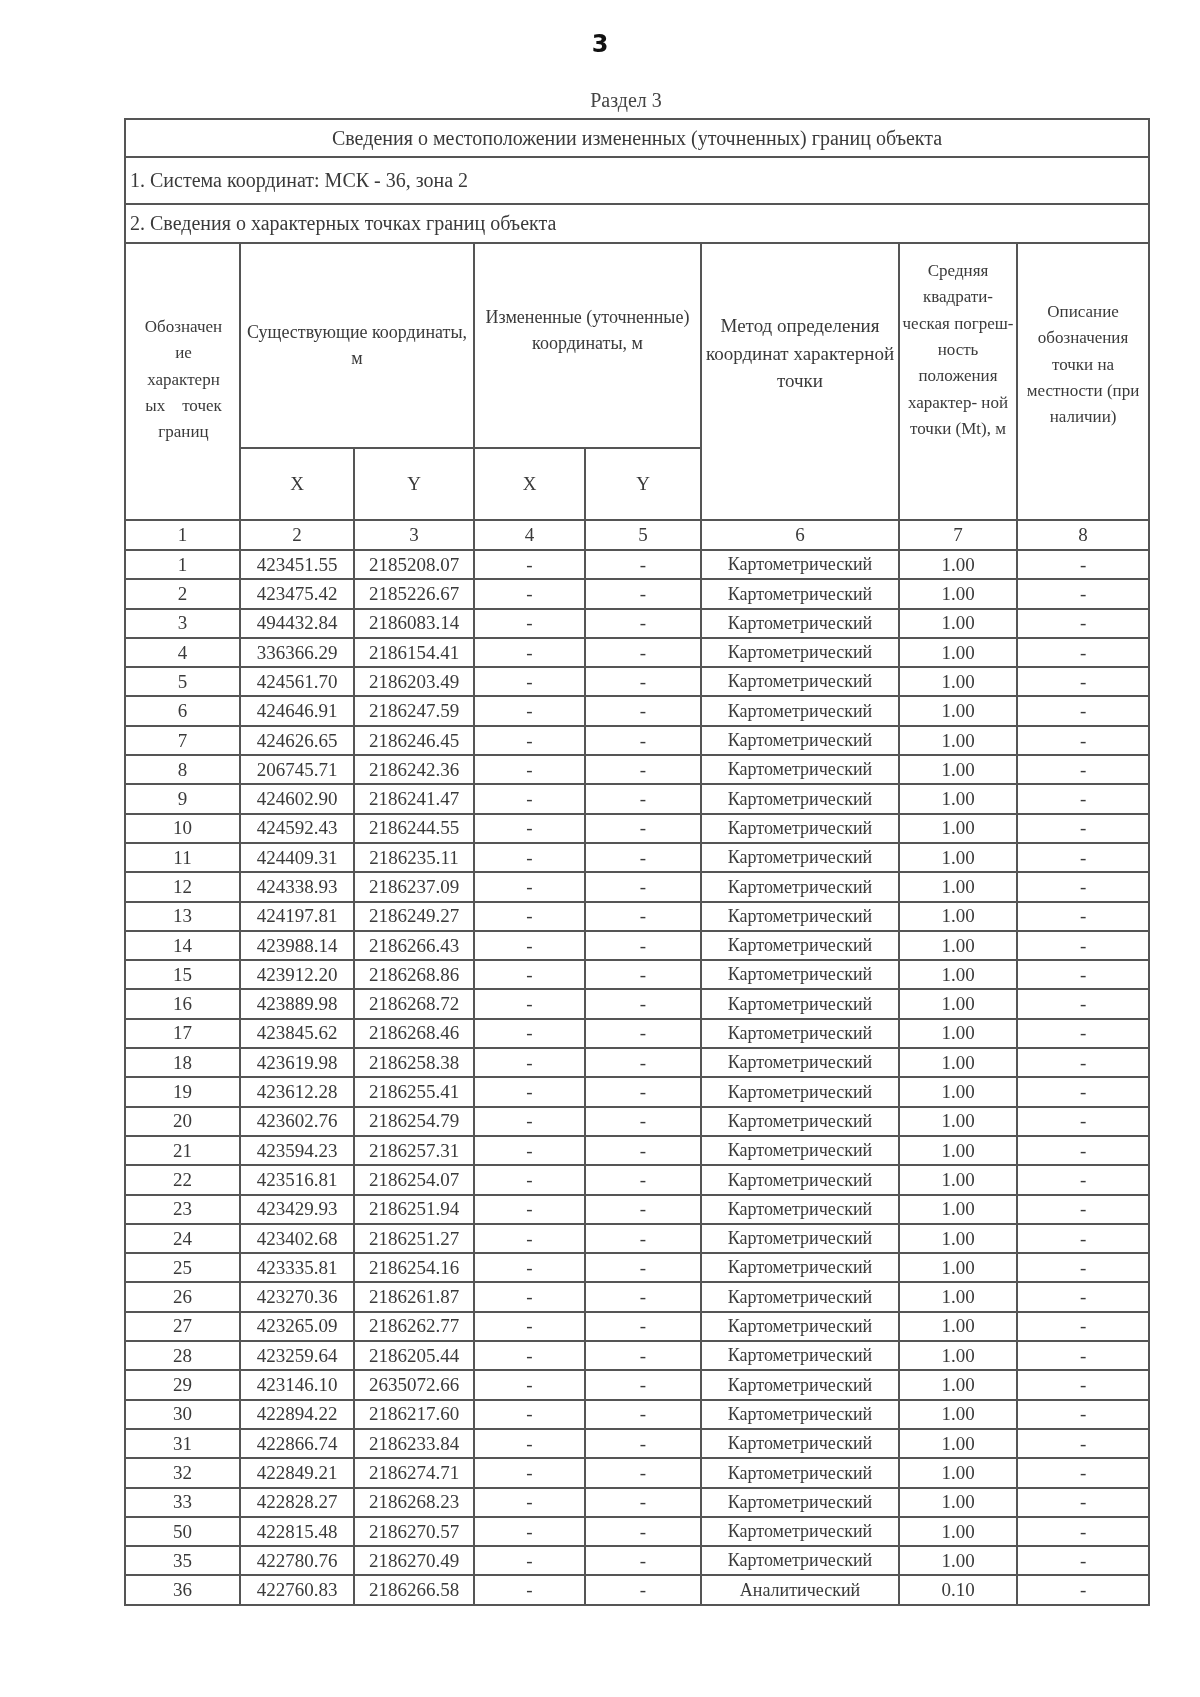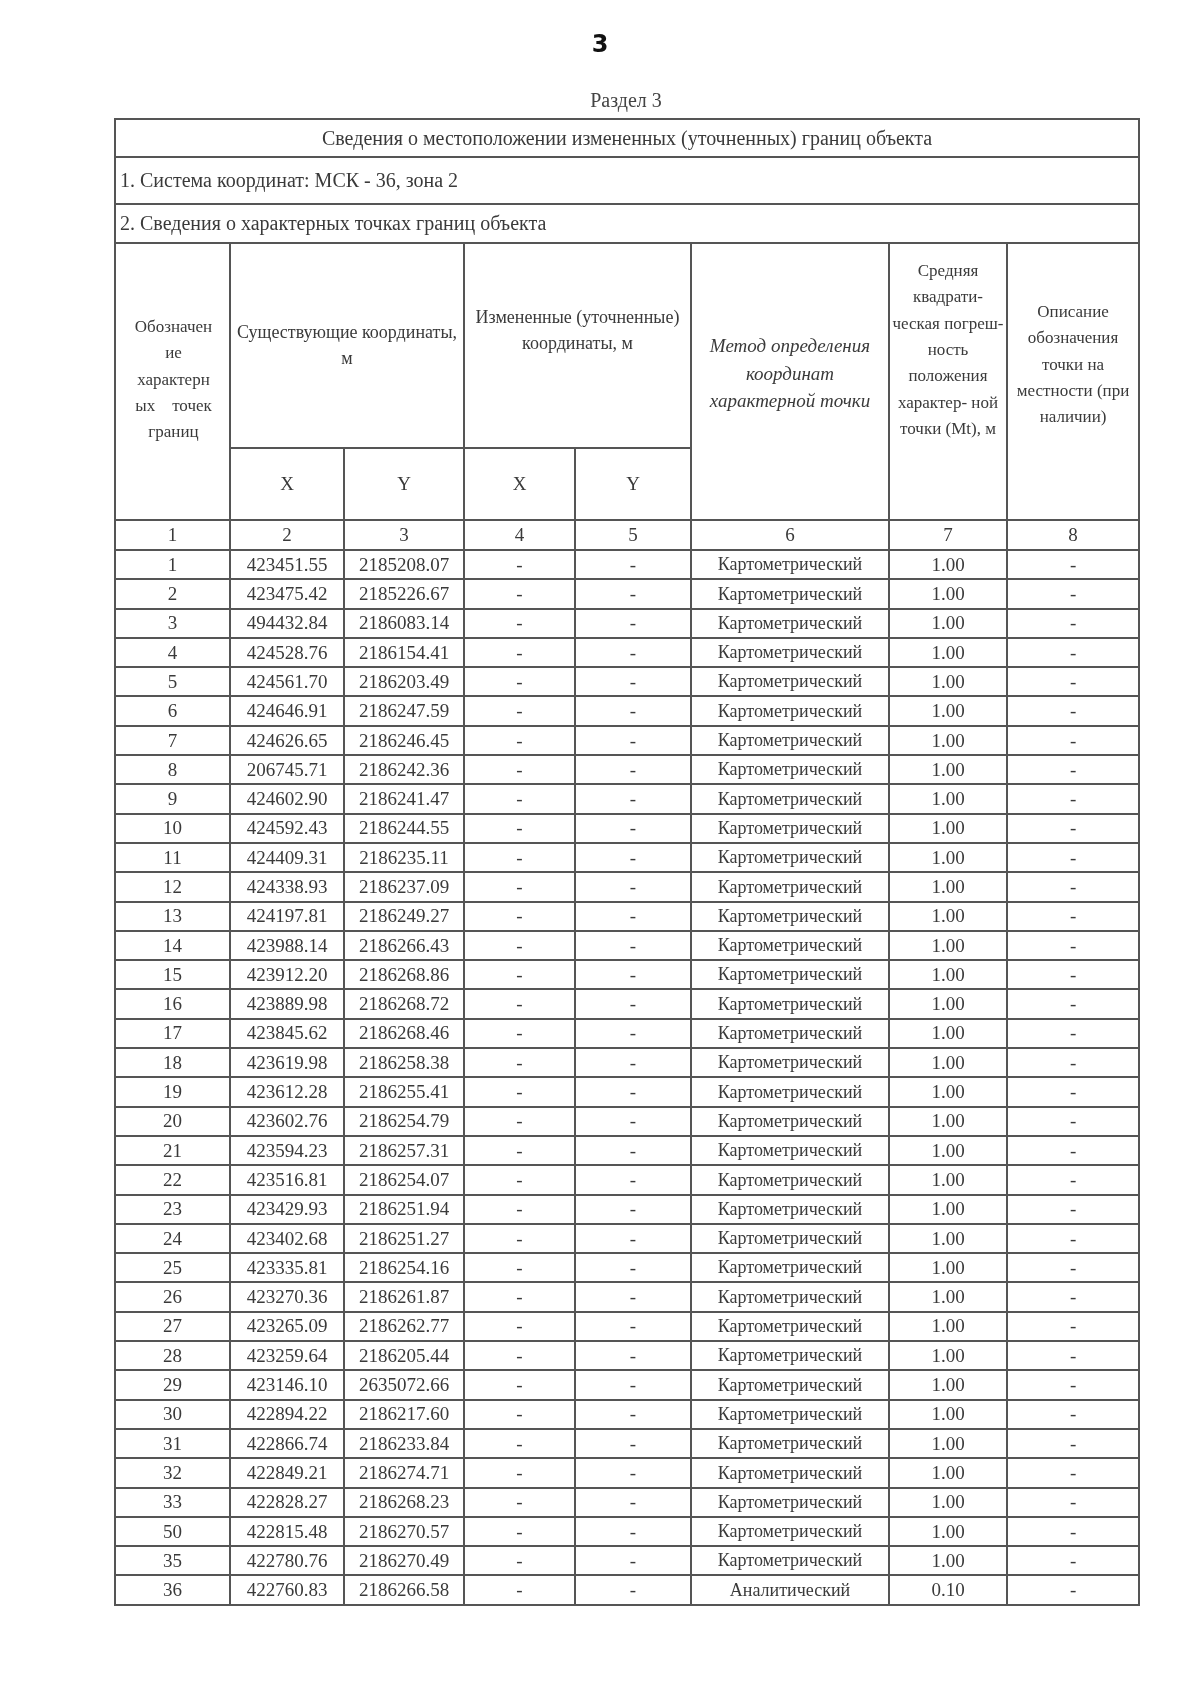--- a/index.html
+++ b/index.html
@@ -2,21 +2,21 @@
 <html><head>
 <meta charset="utf-8">
 <style>
   html, body { margin: 0; padding: 0; background: #ffffff; }
   body { width: 1200px; height: 1697px; position: relative; overflow: hidden;
          font-family: "Liberation Serif", "DejaVu Serif", serif; color: #3a3a3a; }
   .page-num { position: absolute; left: 0; width: 1200px; top: 30px; text-align: center;
               font-family: "DejaVu Sans", sans-serif; font-weight: bold; font-size: 24px; color: #111; }
   .section-label { position: absolute; left: 0; width: 1252px; top: 89px; text-align: center;
                    font-size: 20px; color: #444; }
-  table.grid { position: absolute; left: 114px; top: 118px; width: 1024px;
+  table.grid { position: absolute; left: 124px; top: 118px; width: 1024px;
                border-collapse: collapse; table-layout: fixed; }
   table.grid td { border: 2px solid #555; padding: 0; font-size: 19px; text-align: center;
                   vertical-align: middle; line-height: 1.15; overflow: hidden; white-space: nowrap; }
   .title-cell { height: 36px; font-size: 20px !important; }
   .info-cell { height: 45px; text-align: left !important; padding-left: 4px !important; font-size: 20px !important; }
   .info-cell2 { height: 37px; text-align: left !important; padding-left: 4px !important; font-size: 20px !important; border-radius: 16px; }
   .hdr { white-space: normal !important; font-size: 18px !important; line-height: 1.45 !important; }
   .hdr-first { text-align: right; padding-left: 2px !important; line-height: 1.55 !important;
                vertical-align: top !important; padding-top: 70px !important; font-size: 17px !important; }
   .hdr-top { height: 205px; }
@@ -51,21 +51,21 @@
     <tr>
       <td colspan="8" class="info-cell">1. Система координат: МСК - 36, зона 2</td>
     </tr>
     <tr>
       <td colspan="8" class="info-cell2">2. Сведения о характерных точках границ объекта</td>
     </tr>
     <tr class="hdr-top">
       <td rowspan="2" class="hdr hdr-first">Обозначен<br>ие<br>характерн<br>ых&nbsp;&nbsp;&nbsp;&nbsp;точек<br>границ</td>
       <td colspan="2" class="hdr" style="vertical-align:top;padding-top:75px;">Существующие координаты, м</td>
       <td colspan="2" class="hdr" style="vertical-align:top;padding-top:60px;">Измененные (уточненные) координаты, м</td>
-      <td rowspan="2" class="hdr" style="vertical-align:top;padding-top:88px;font-size:19px !important;font-style:italic;">Метод определения координат характерной точки</td>
+      <td rowspan="2" class="hdr" style="vertical-align:top;padding-top:68px;font-size:19px !important;">Метод определения координат характерной точки</td>
       <td rowspan="2" class="hdr mt-cell">Средняя квадрати- ческая погреш- ность положения характер- ной точки (Mt), м</td>
       <td rowspan="2" class="hdr desc-cell">Описание обозначения точки на местности (при наличии)</td>
     </tr>
     <tr class="hdr-sub">
       <td>X</td>
       <td>Y</td>
       <td>X</td>
       <td>Y</td>
     </tr>
     <tr class="num-row">
@@ -103,21 +103,21 @@
         <td>494432.84</td>
         <td>2186083.14</td>
         <td>-</td>
         <td>-</td>
         <td class="method">Картометрический</td>
         <td>1.00</td>
         <td>-</td>
       </tr>
       <tr class="data-row">
         <td>4</td>
-        <td>424528.76</td>
+        <td>336366.29</td>
         <td>2186154.41</td>
         <td>-</td>
         <td>-</td>
         <td class="method">Картометрический</td>
         <td>1.00</td>
         <td>-</td>
       </tr>
       <tr class="data-row">
         <td>5</td>
         <td>424561.70</td>

